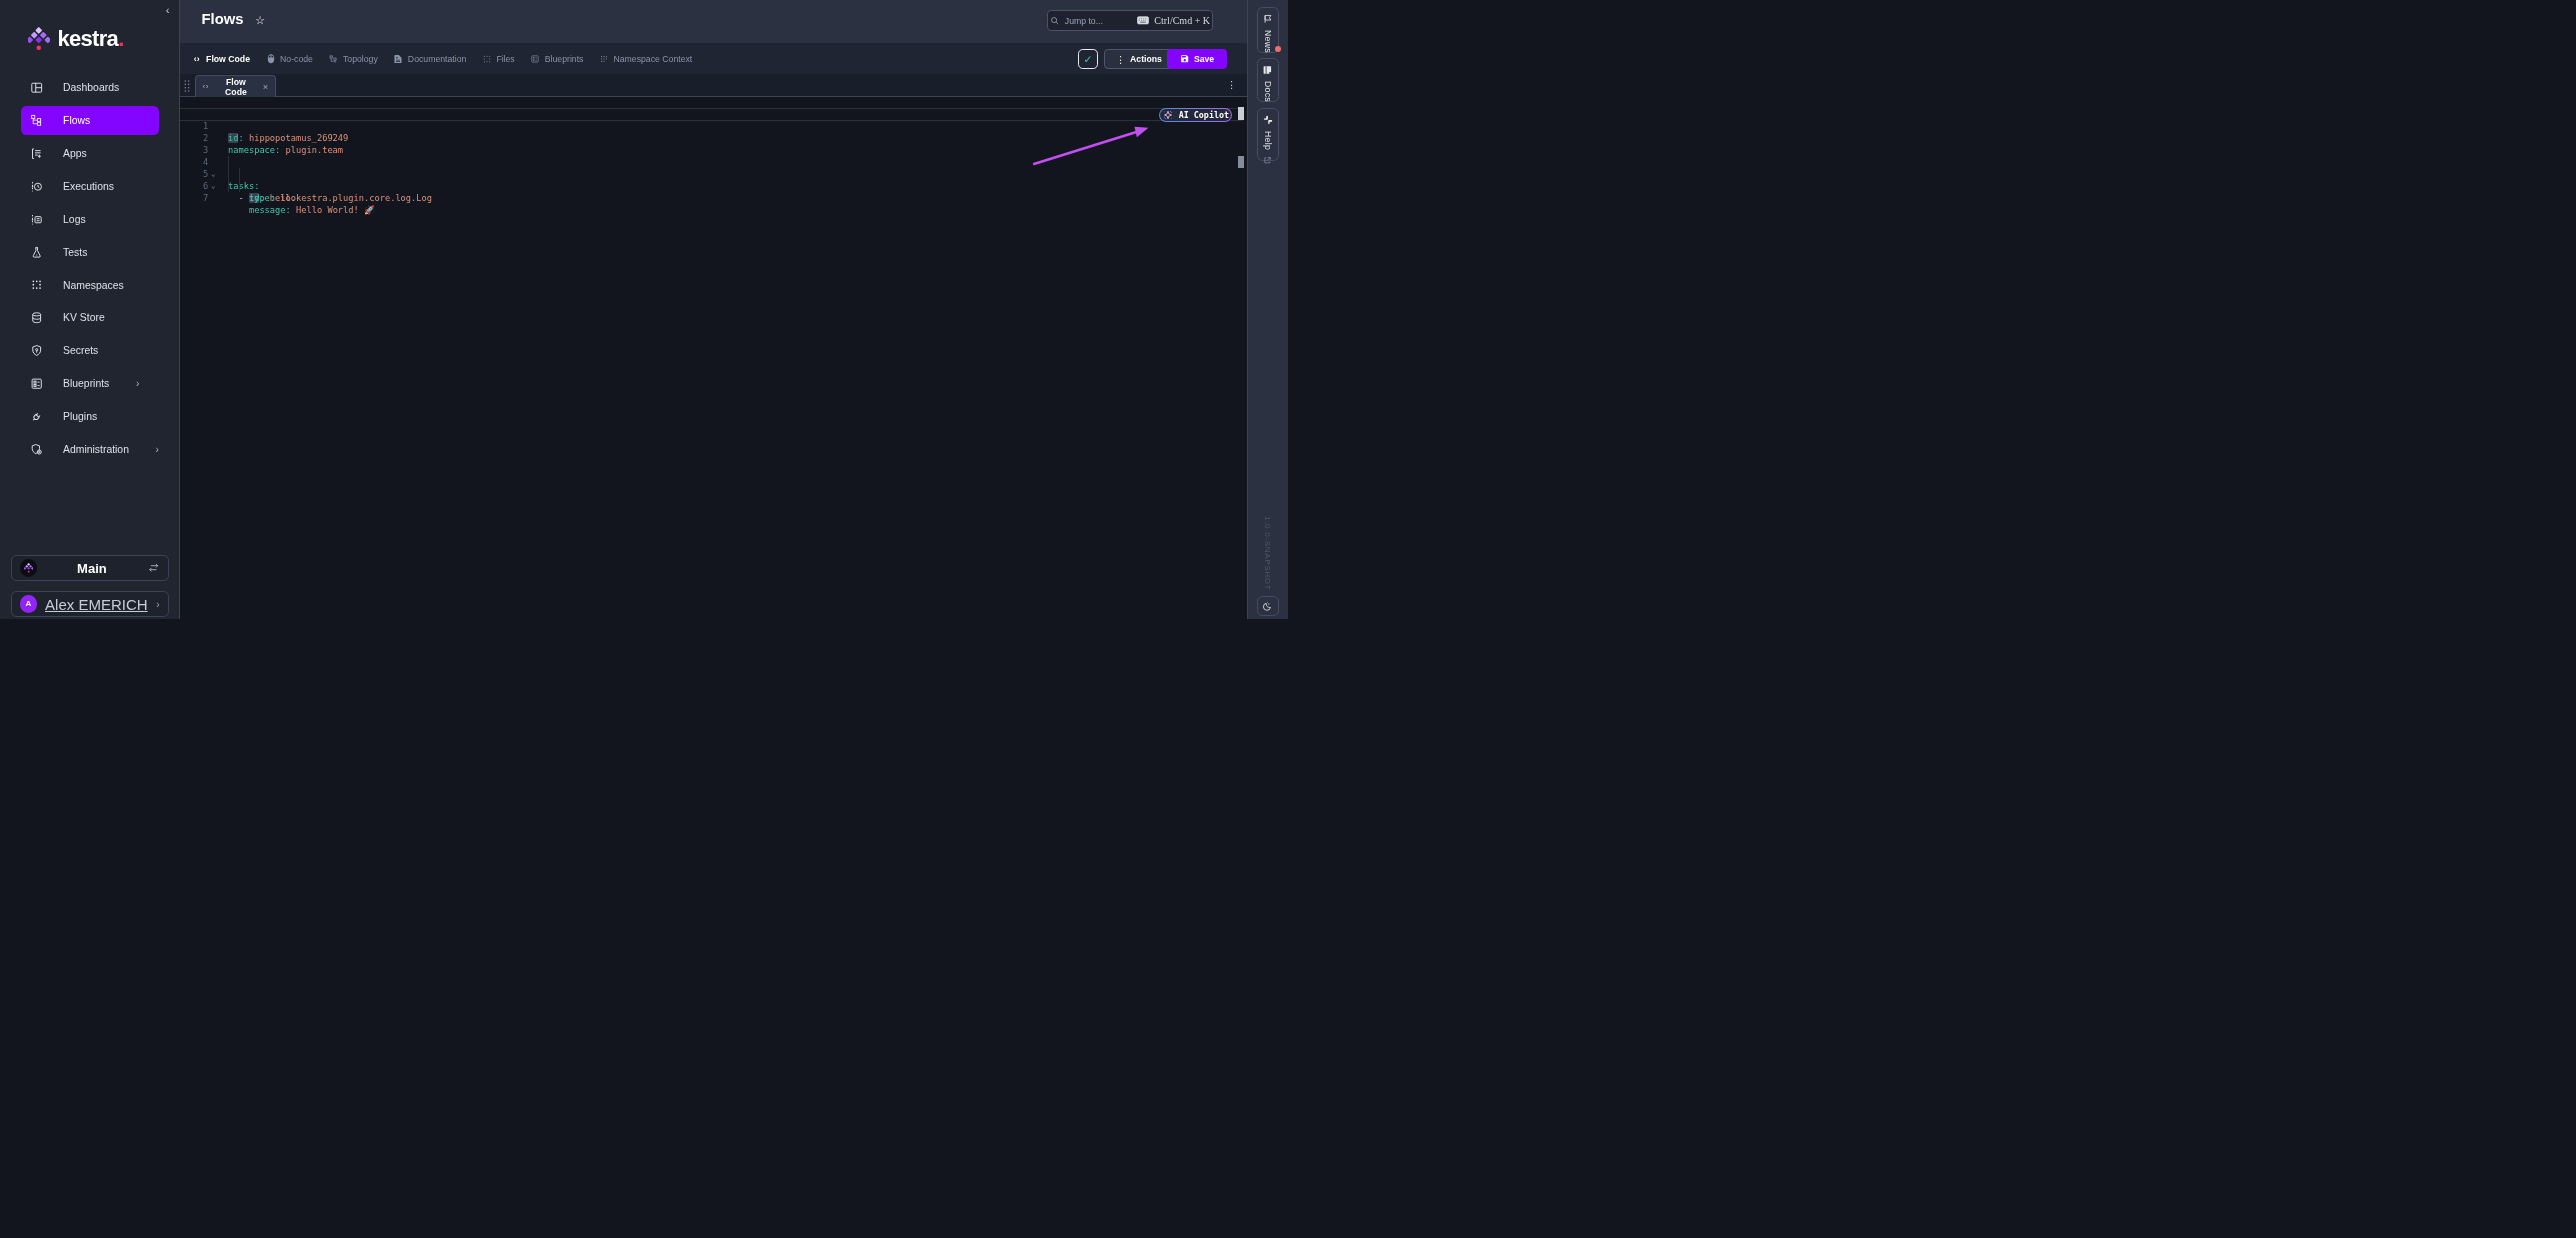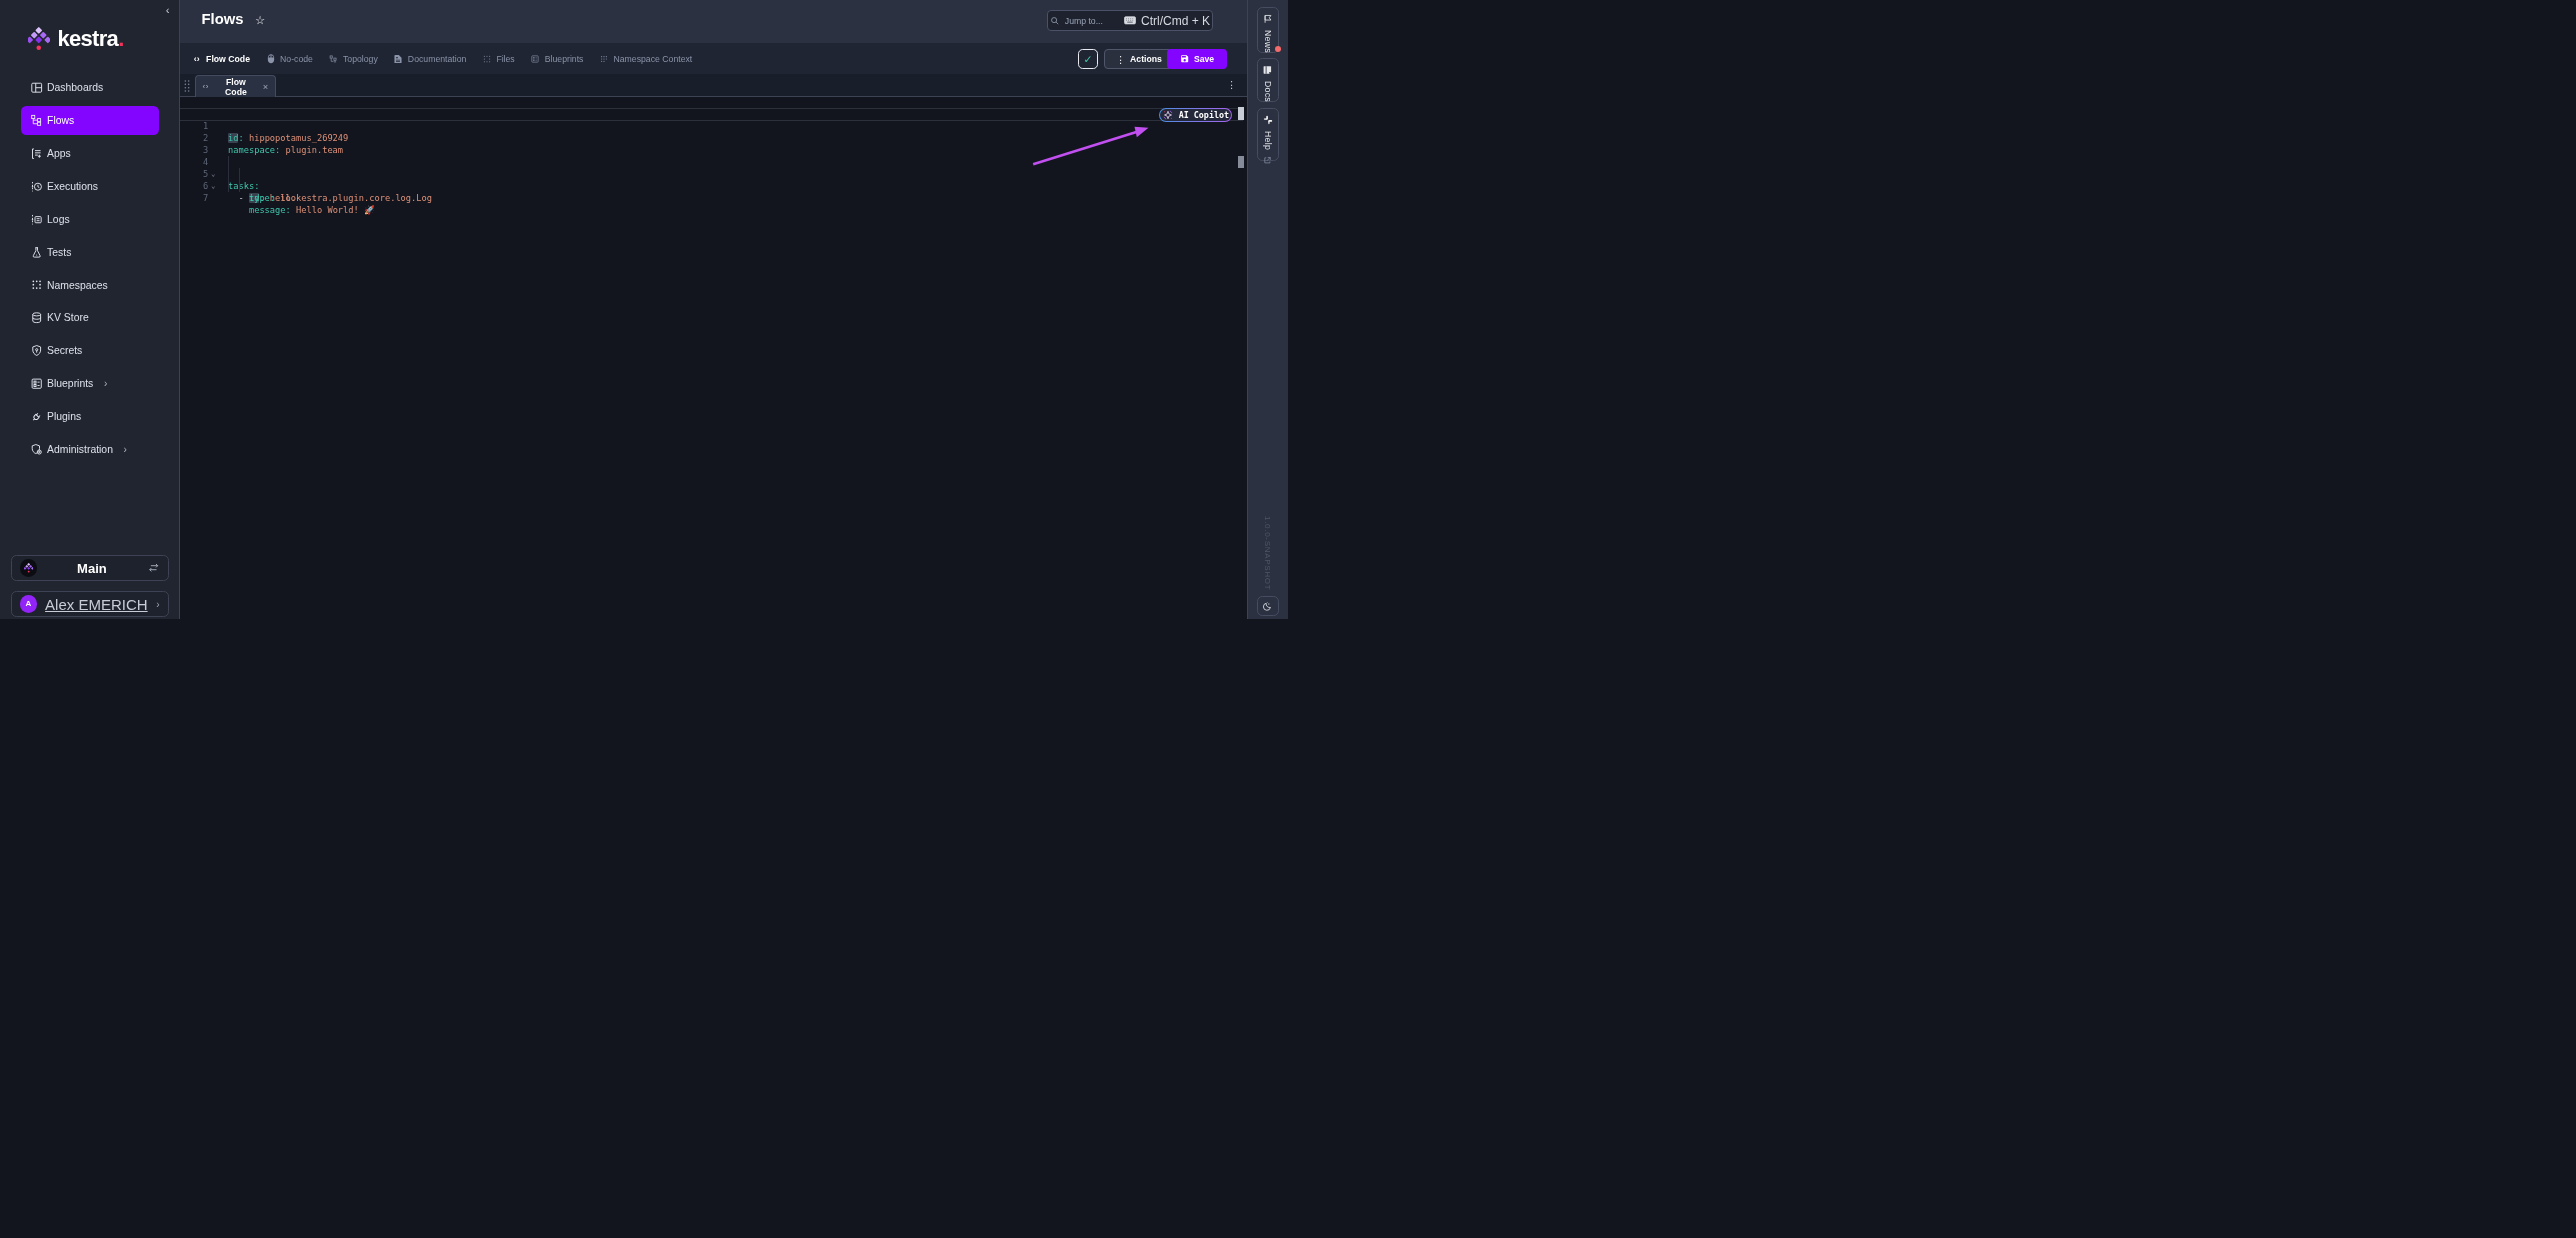--- a/index.html
+++ b/index.html
@@ -12,41 +12,41 @@
   #app{position:relative;width:1288px;height:619px;overflow:hidden;background:#12151E;}
 
   
   .sidebar{position:absolute;left:0;top:0;width:180px;height:619px;background:#21252F;border-right:0.7px solid #3D4355;}
   .collapse-btn{position:absolute;right:9.4px;top:5.4px;font-size:11.4px;color:#C9CEDA;cursor:pointer;line-height:1;}
   .logo{position:absolute;left:28px;top:25.5px;display:flex;align-items:center;gap:8px;}
   .logo-word{font-size:22px;font-weight:700;letter-spacing:-0.7px;color:#FFFFFF;text-align:center;}
   .logo-word .dot{color:#F5325C;}
   .nav{position:absolute;left:0;top:73px;width:180px;}
   .nav-item{position:relative;height:29.5px;margin:0 0 3.4px 21px;width:138px;border-radius:5.4px;
-    display:flex;align-items:center;padding-left:8.7px;gap:4px;color:#DDE1EA;font-size:10.4px;cursor:pointer;}
+    display:flex;align-items:center;padding-left:8.7px;gap:20px;color:#DDE1EA;font-size:10.4px;cursor:pointer;}
   .nav-item .nicon{width:13.4px;height:13.4px;color:#E4E7EF;flex:0 0 13.4px;}
   .nav-item.active{background:var(--accent);color:#FFFFFF;}
   .nav-item .nchev{margin-left:6.7px;color:#AEB4C2;font-size:10px;}
   .ns-box{position:absolute;left:10.7px;width:158px;height:26px;border:0.7px solid #3D4355;border-radius:5.4px;
     display:flex;align-items:center;padding:0 8px;gap:8px;cursor:pointer;background:#1E222C;}
   .ns-avatar{width:17.4px;height:17.4px;border-radius:50%;background:#0B0D12;display:flex;align-items:center;justify-content:center;}
   .ns-label{font-size:13px;font-weight:600;color:#FFFFFF;flex:1;margin-left:32px;}
   .user-avatar{width:17.4px;height:17.4px;border-radius:50%;background:#9324F7;display:flex;align-items:center;justify-content:center;
     font-size:8px;font-weight:700;color:#FFFFFF;}
   .user-name{font-size:15px;color:#C8CCD6;flex:1;text-decoration:underline;}
   .chev-dim{color:#9AA3B5;font-size:10px;}
 
   
   .topbar{position:absolute;left:180px;top:0;width:1067px;height:43px;background:#2B3140;}
   .page-title{position:absolute;left:21.5px;top:11.4px;font-size:14.8px;font-weight:700;color:#FFFFFF;}
   .star-btn{position:absolute;left:75px;top:12.7px;font-size:11.4px;color:#E5E7EB;cursor:pointer;}
   .searchbox{position:absolute;left:867px;top:10px;width:166px;height:21px;background:#1D222E;border:0.7px solid #4B5166;
     border-radius:4px;display:flex;align-items:center;padding:0 2px;gap:5.4px;cursor:pointer;}
   .searchbox .ph{font-size:8.7px;color:#9AA3B5;flex:1;}
-  .searchbox .sc{font-size:12px;color:#D7DAE0;}
+  .searchbox .sc{font-size:10px;color:#D7DAE0;font-family:Liberation Serif, serif;}
 
   
   .viewtabs{position:absolute;left:180px;top:43px;width:1067px;height:32px;background:#1F2533;}
   .vt-list{position:absolute;left:12px;top:0;height:32px;display:flex;align-items:center;gap:16px;}
   .vt-item{display:flex;align-items:center;gap:4.7px;font-size:8.7px;color:#8A93A8;cursor:pointer;white-space:nowrap;}
   .vt-item .vicon{width:9.4px;height:9.4px;color:#8A93A8;display:flex;align-items:center;justify-content:center;font-size:8.7px;}
   .vt-item.active{color:#FFFFFF;font-weight:600;}
   .vt-item.active .vicon{color:#FFFFFF;}
   .check-btn{position:absolute;left:898px;top:6px;width:20px;height:20px;border:1px solid #E8EAF0;border-radius:4.7px;
     background:transparent;display:flex;align-items:center;justify-content:center;color:var(--check);font-size:10.7px;font-weight:700;cursor:pointer;}

